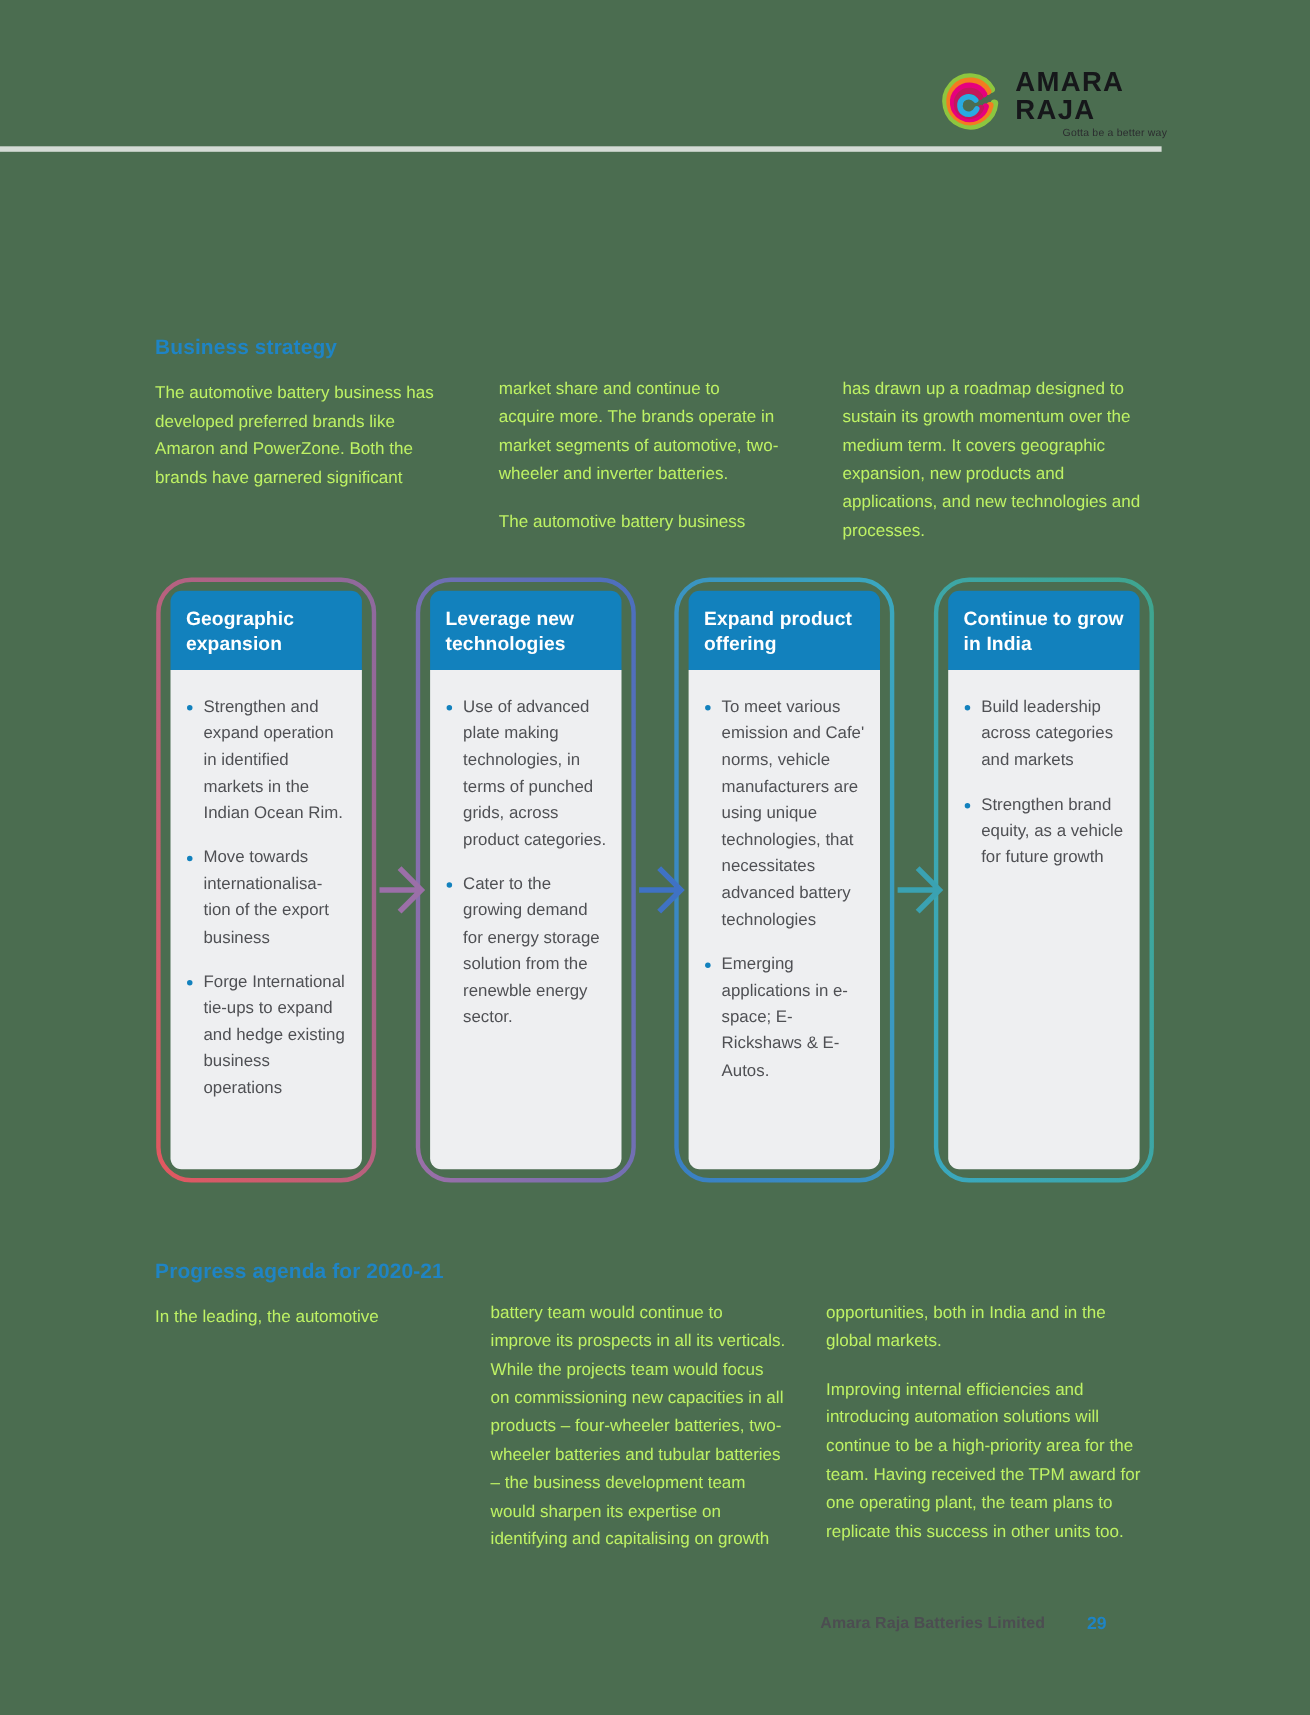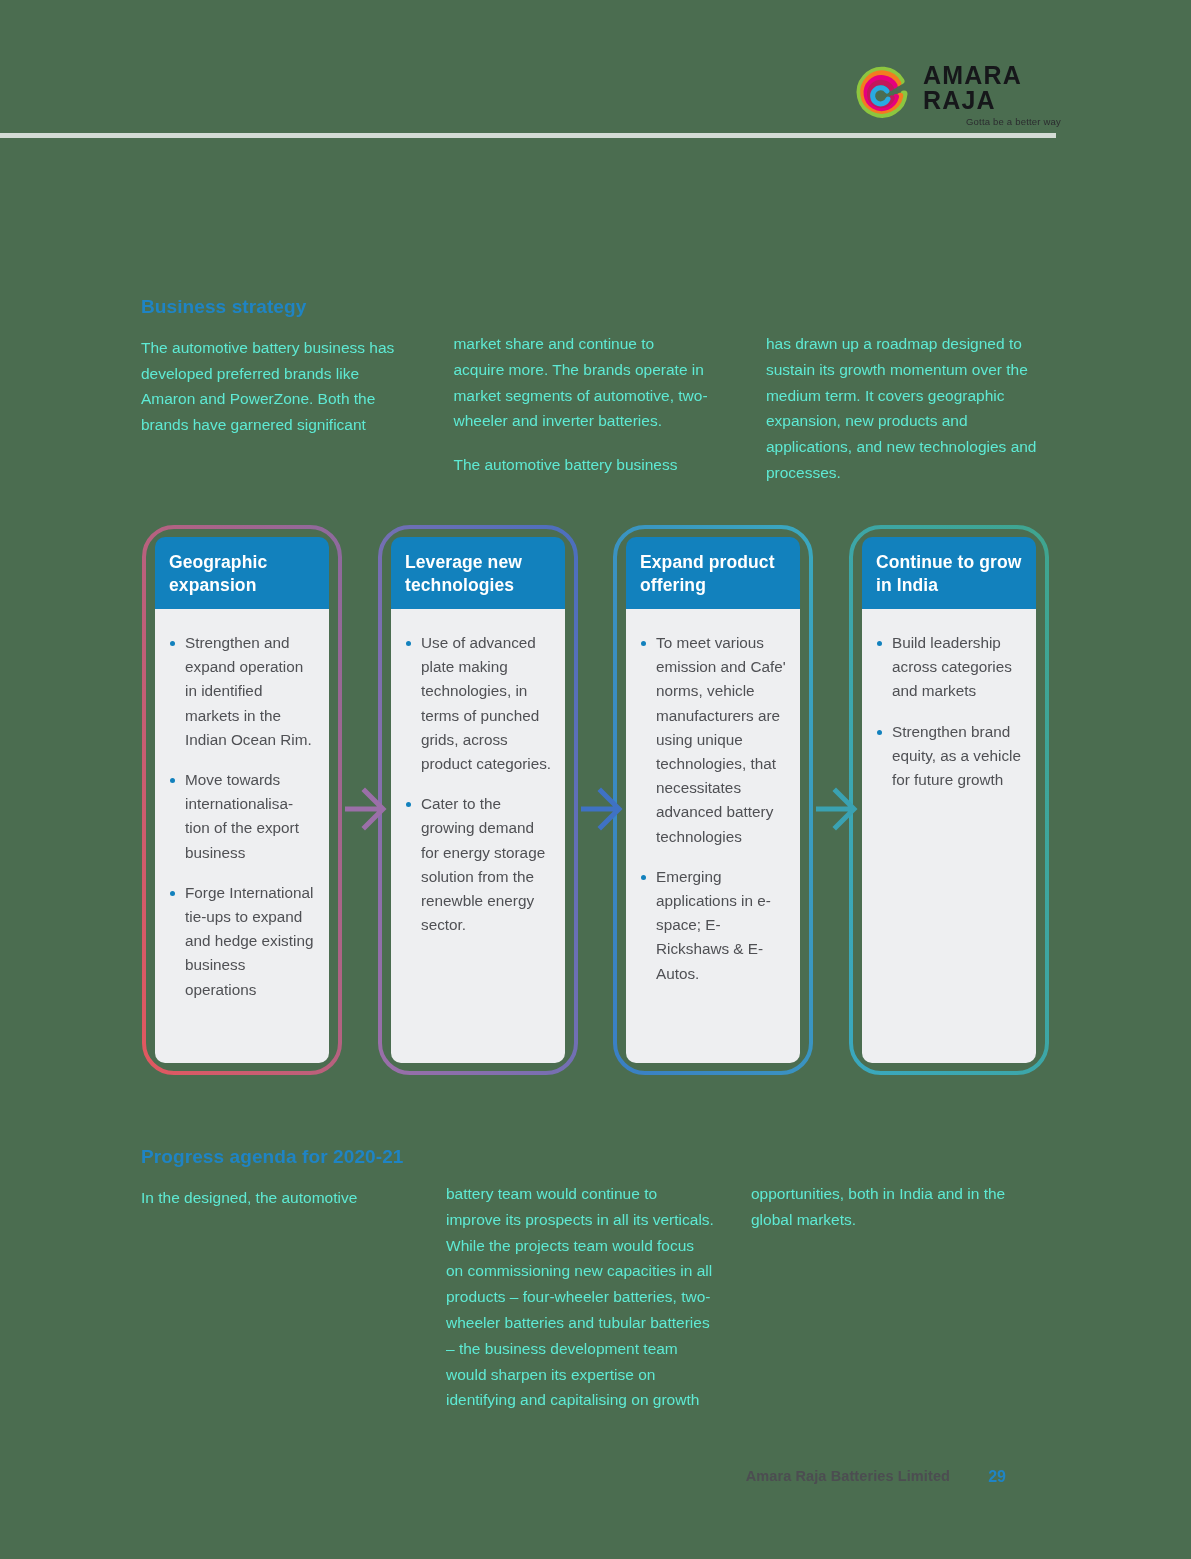--- a/index.html
+++ b/index.html
@@ -81,42 +81,42 @@
 
   
   .text-band {
     position: absolute;
     left: 141px;
     width: 905px;
     display: flex;
     gap: 0;
   }
 
-  .text-band.top { top: 296px; gap: 21px; }
+  .text-band.top { top: 306px; gap: 21px; }
   .text-band.bottom { top: 1146px; }
 
   .col {
     width: 305px;
     padding-right: 37px;
   }
   .col:last-child { padding-right: 0; width: 295px; }
 
   .section-heading {
     font-size: 19px;
     font-weight: bold;
     color: #1f84c4;
     margin-bottom: 16px;
     letter-spacing: 0.1px;
     line-height: 1.2;
   }
 
   .body-par {
     font-size: 15.5px;
     line-height: 25.8px;
-    color: #5eead4;
+    color: #bef264;
     margin-bottom: 18px;
   }
   .body-par:last-child { margin-bottom: 0; }
 
   .spacer-head { height: 35px; }
 
   
   .cards {
     position: absolute;
     left: 141px;
@@ -394,31 +394,32 @@
       <svg width="46" height="58" viewBox="0 0 46 58" aria-hidden="true">
         <path d="M2 29 H36 M20 11 L38 29 L20 47" fill="none" stroke="#3aa2b2" stroke-width="5" stroke-linecap="square"></path>
       </svg>
     </div>
   </div>
 
   <div class="text-band bottom">
 
     <div class="col">
       <div class="section-heading">Progress agenda for 2020-21</div>
-      <p class="body-par">In the designed, the automotive</p>
+      <p class="body-par">In the leading, the automotive</p>
     </div>
 
     <div class="col">
       <div class="spacer-head"></div>
       <p class="body-par">battery team would continue to improve its prospects in all its verticals. While the projects team would focus on commissioning new capacities in all products – four-wheeler batteries, two-wheeler batteries and tubular batteries – the business development team would sharpen its expertise on identifying and capitalising on growth</p>
     </div>
 
     <div class="col">
       <div class="spacer-head"></div>
       <p class="body-par">opportunities, both in India and in the global markets.</p>
+      <p class="body-par">Improving internal efficiencies and introducing automation solutions will continue to be a high-priority area for the team. Having received the TPM award for one operating plant, the team plans to replicate this success in other units too.</p>
     </div>
   </div>
 
   <div class="footer">
     <span class="footer-company">Amara Raja Batteries Limited</span>
     <span class="footer-page">29</span>
   </div>
 
 </div>
 

